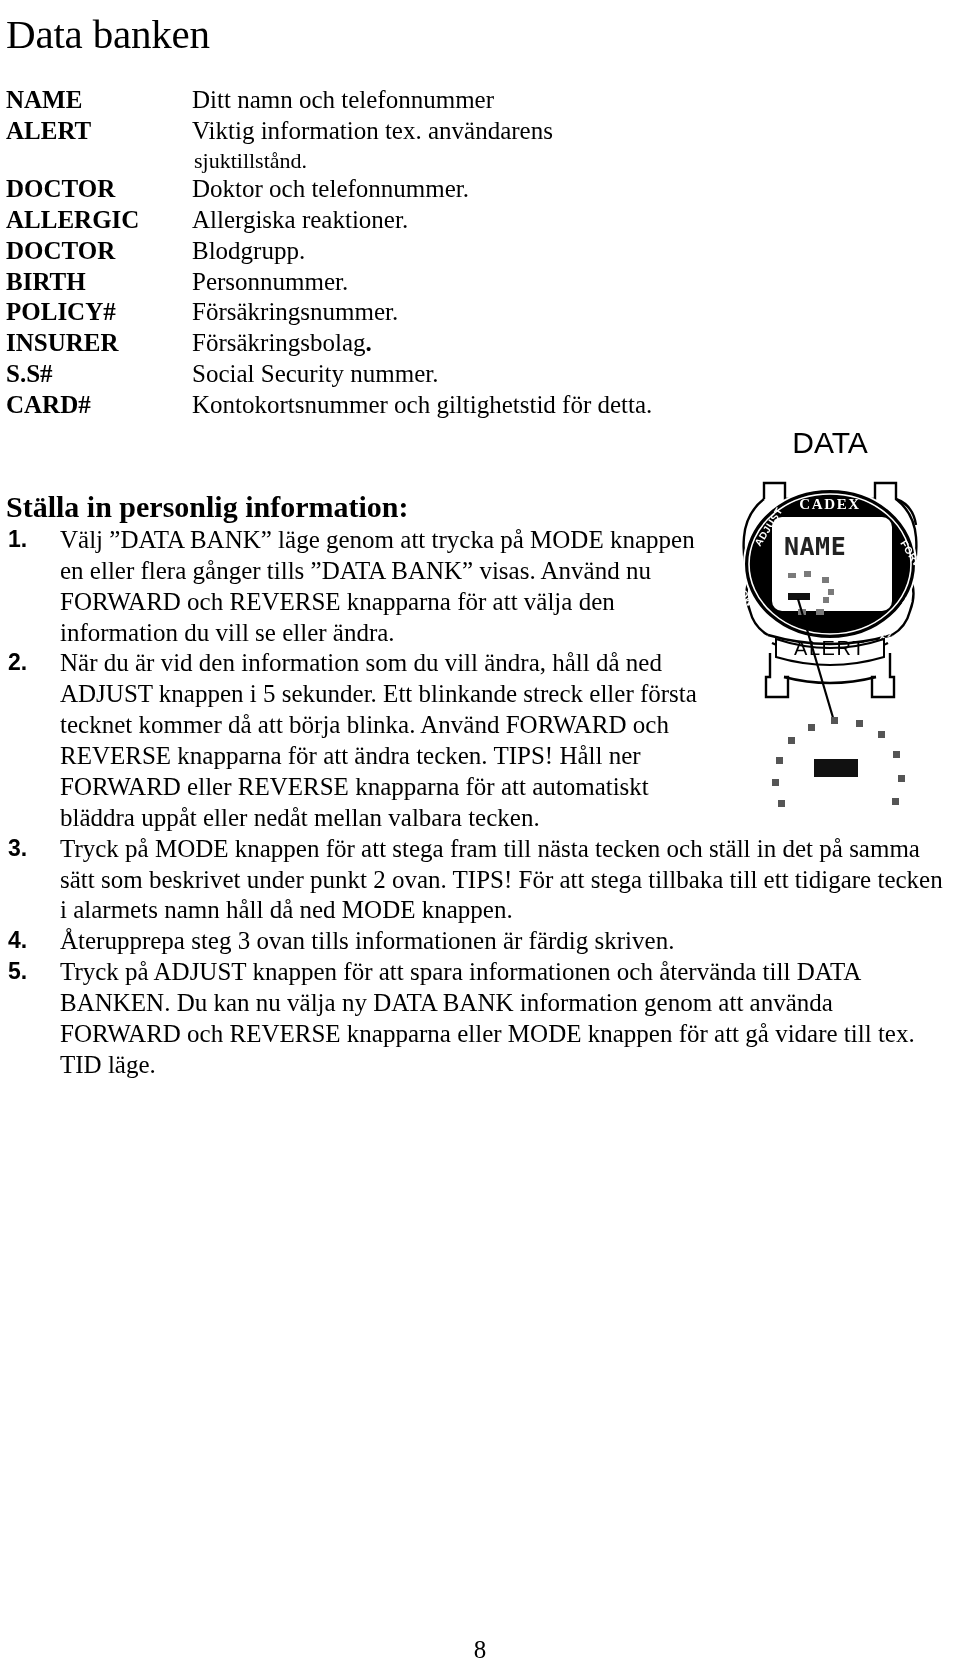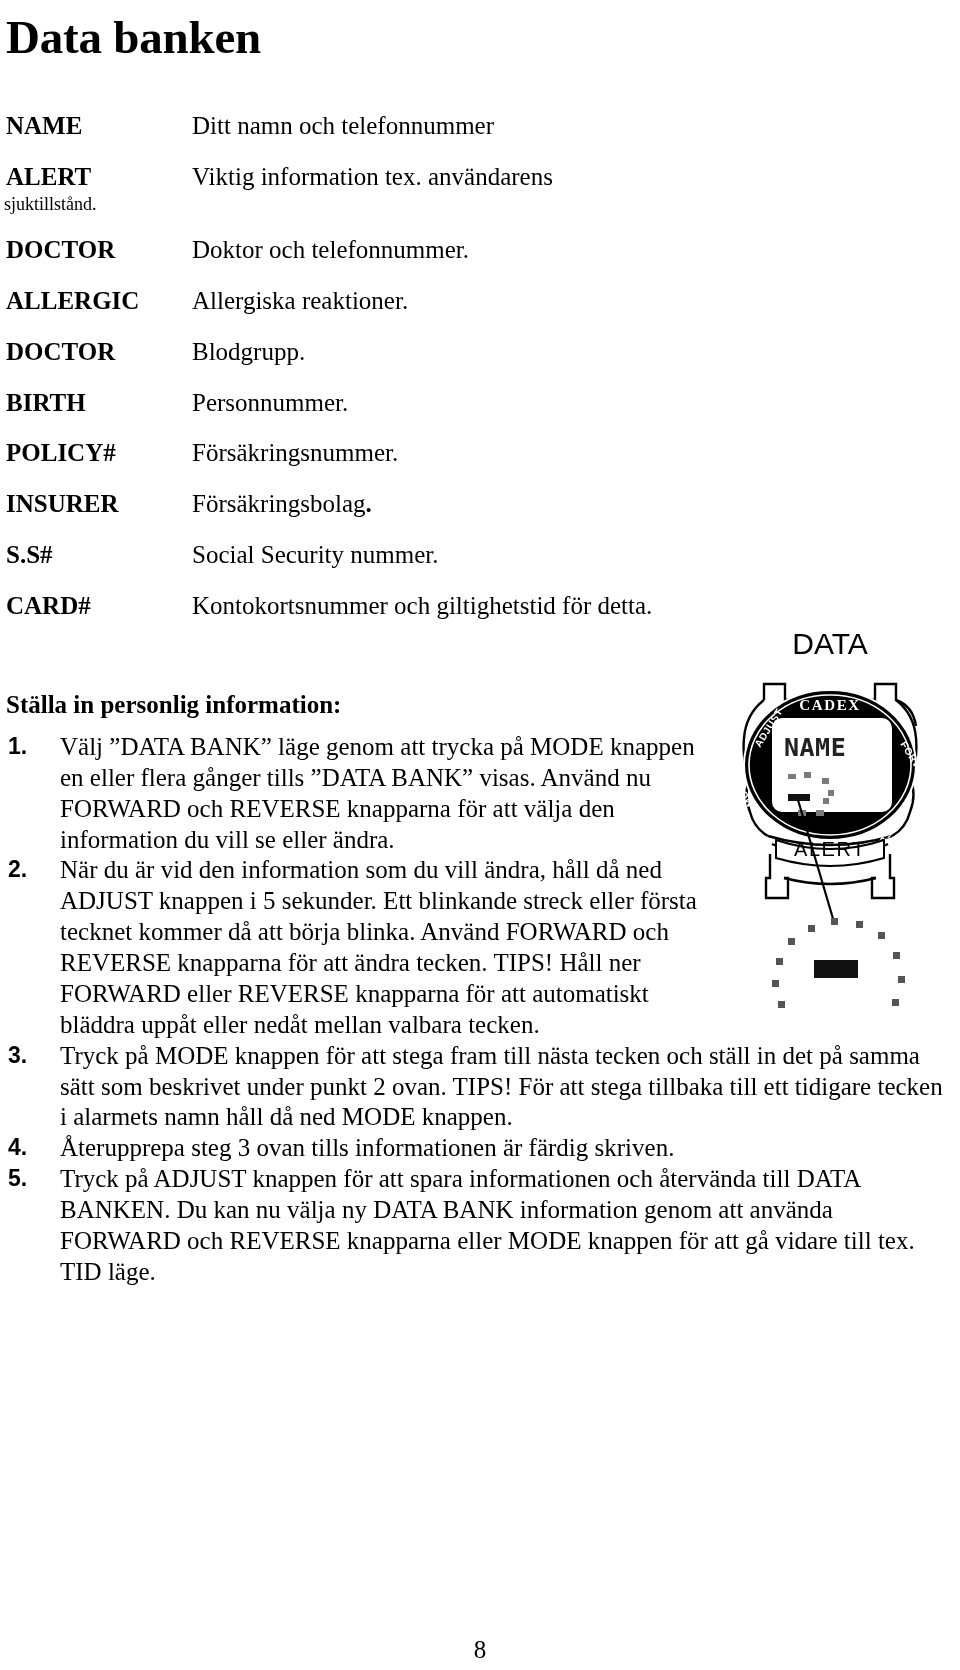--- a/index.html
+++ b/index.html
@@ -19,22 +19,22 @@
   .page {
     position: relative;
     width: 960px;
     height: 1670px;
     box-sizing: border-box;
     padding: 0 10px 0 4px;
   }
 
   
   .doc-title {
-    font-size: 47px;
-    font-weight: bold;
+    font-size: 41px;
+    font-weight: normal;
     line-height: 1.0;
     letter-spacing: -0.2px;
     margin: 8px 0 0 2px;
     padding-top: 6px;
   }
 
   .intro {
     font-size: 26px;
     line-height: 1.18;
     margin: 36px 0 0 2px;
@@ -54,33 +54,33 @@
     width: 188px;
     font-size: 25px;
     font-weight: bold;
     padding-left: 2px;
     box-sizing: border-box;
     white-space: nowrap;
   }
   .defdesc {
     flex: 1 1 auto;
     font-size: 25px;
-    margin-top: 20px;
   }
   .defdesc .boldperiod { font-weight: bold; }
   .defcont {
-    font-size: 18px;
+    margin-left: 190px;
+    font-size: 22px;
     line-height: 1.235;
   }
 
   
   .section-heading {
-    font-size: 25px;
+    font-size: 30px;
     font-weight: bold;
-    margin: 68px 0 12px 2px;
+    margin: 68px 0 0 2px;
     line-height: 1.2;
   }
 
   
   .watch-figure {
     float: right;
     width: 240px;
     height: 392px;
     margin: 0 0 4px 12px;
     position: relative;

